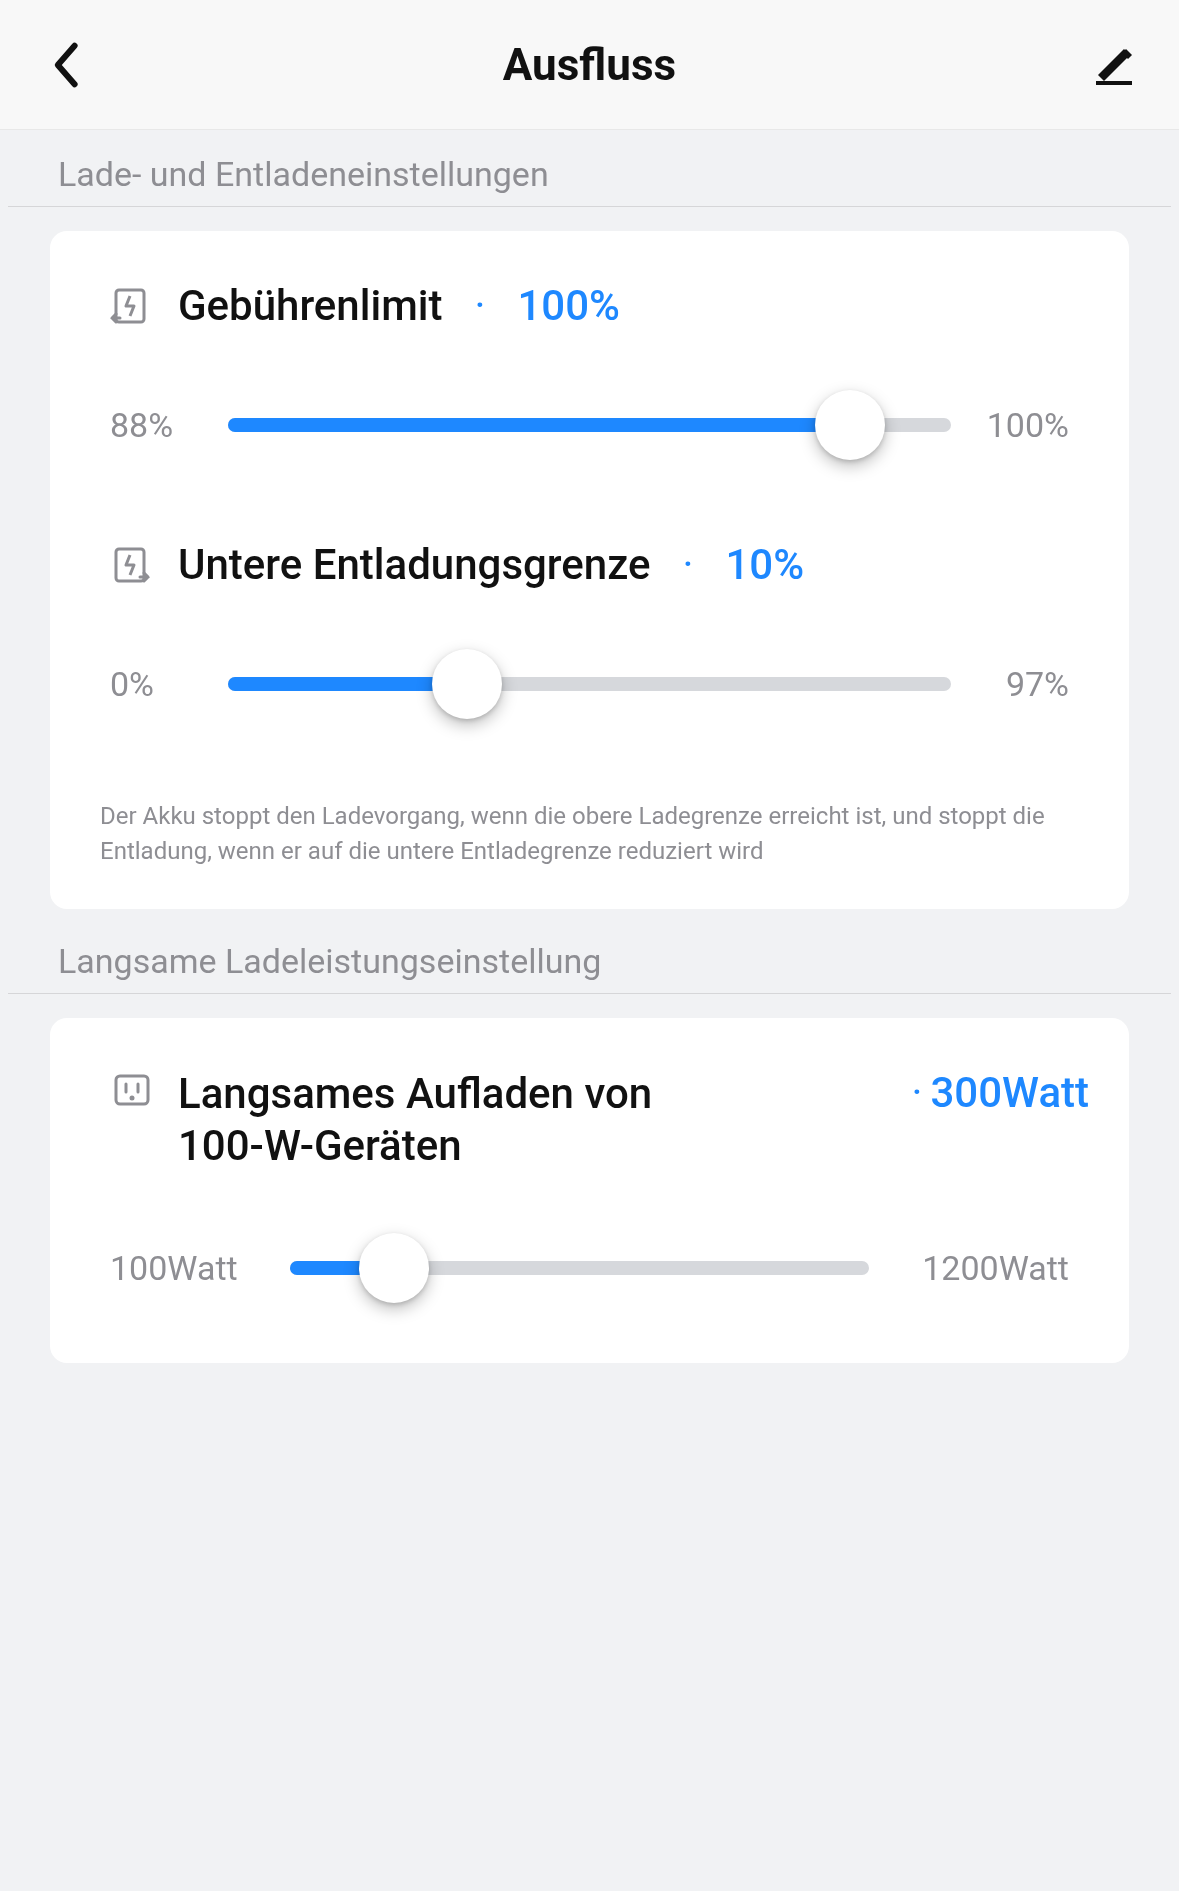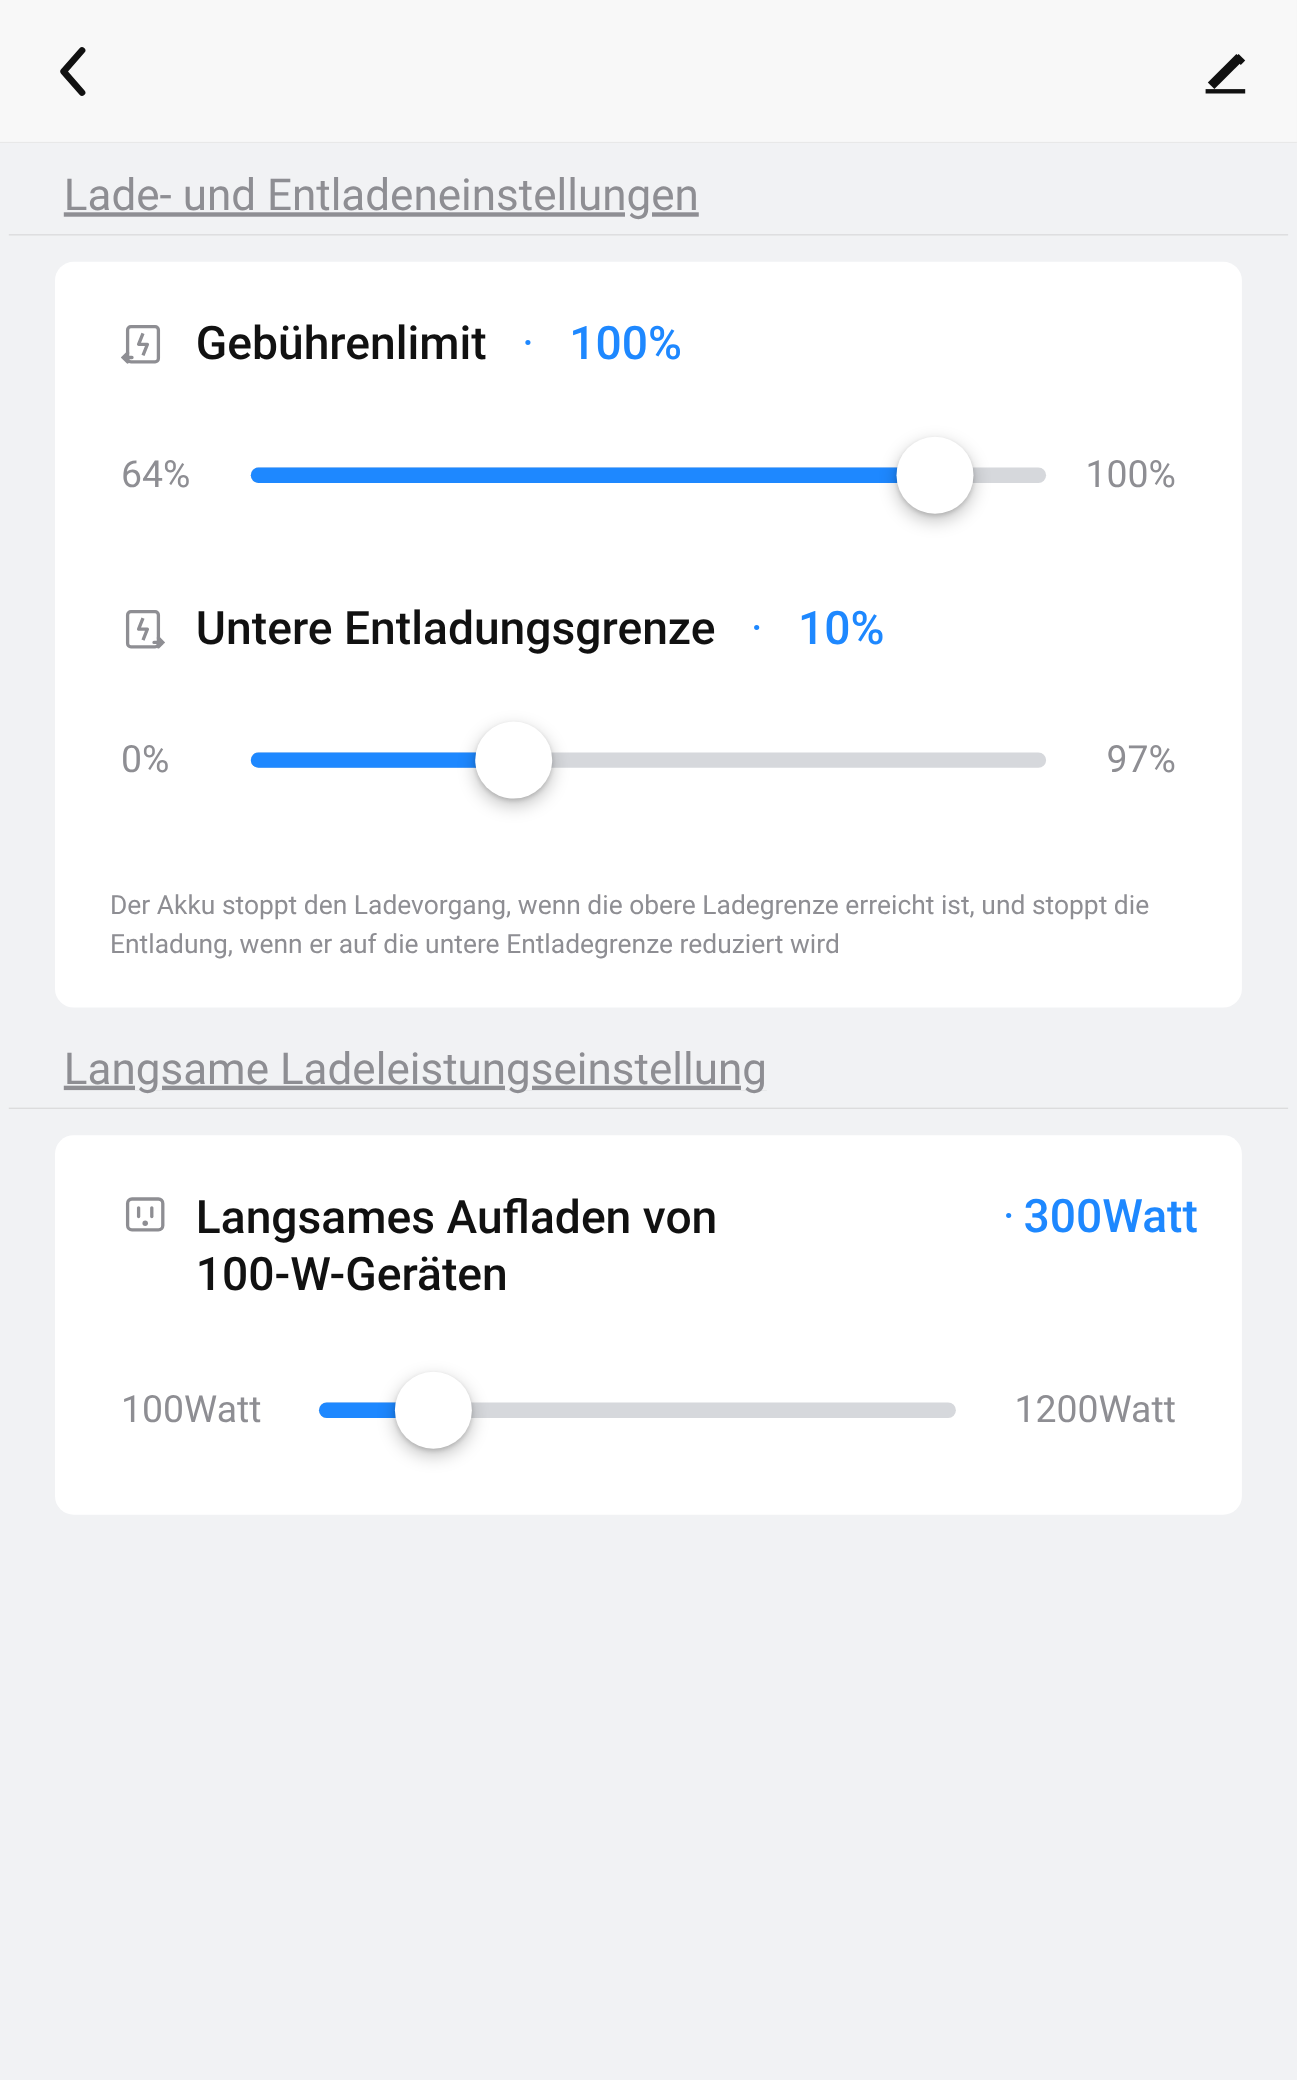--- a/index.html
+++ b/index.html
@@ -33,27 +33,26 @@
   }
   .edit-btn {
     width: 50px; height: 50px;
     display: flex; align-items: center; justify-content: center;
     cursor: pointer;
   }
   .edit-btn svg { width: 44px; height: 44px; }
 
   
   .section-heading {
-    font-size: 40px;
+    font-size: 34px;
     font-weight: 400;
     color: #8e8e93;
     padding: 24px 50px 12px 50px;
     border-bottom: 1px solid #d6d6d8;
     margin: 0 8px;
-    text-decoration: underline;
   }
 
   
   .card {
     background: #fff;
     border-radius: 17px;
     margin: 24px 50px 8px 50px;
     padding: 50px 40px 40px 40px;
   }
 
@@ -159,20 +158,21 @@
 </style>
 </head>
 <body>
 
 <div class="header">
   <div class="back-btn">
     <svg viewBox="0 0 24 40">
       <polyline points="20,4 6,20 20,36" fill="none" stroke="#111" stroke-width="5" stroke-linecap="round" stroke-linejoin="round"></polyline>
     </svg>
   </div>
+  <div class="header-title">Ausfluss</div>
   <div class="edit-btn">
     <svg viewBox="0 0 44 44">
       <path d="M6 38 L32 12 L38 18 L12 44 Z" fill="#111" transform="translate(0,-6)"></path>
       <rect x="4" y="38" width="36" height="4" fill="#111"></rect>
       <path d="M34 6 L40 12 L36 16 L30 10 Z" fill="#111"></path>
     </svg>
   </div>
 </div>
 
 <div class="section-heading">Lade- und Entladeneinstellungen</div>
@@ -186,21 +186,21 @@
         <polyline points="20,12 16,22 24,22 20,32" fill="none" stroke="#8e8e93" stroke-width="3" stroke-linejoin="round"></polyline>
         <path d="M2 34 L10 34 M6 30 L2 34 L6 38" fill="none" stroke="#8e8e93" stroke-width="3" stroke-linecap="round"></path>
       </svg>
     </span>
     <span class="setting-label">Gebührenlimit</span>
     <span class="setting-sep">·</span>
     <span class="setting-value">100%</span>
   </div>
 
   <div class="slider-wrap">
-    <span class="slider-end">64%</span>
+    <span class="slider-end">88%</span>
     <div class="slider">
       <div class="track"></div>
       <div class="fill" style="width:86%"></div>
       <div class="thumb" style="left:86%"></div>
     </div>
     <span class="slider-end right">100%</span>
   </div>
 
   <div class="setting-row">
     <span class="setting-icon">

